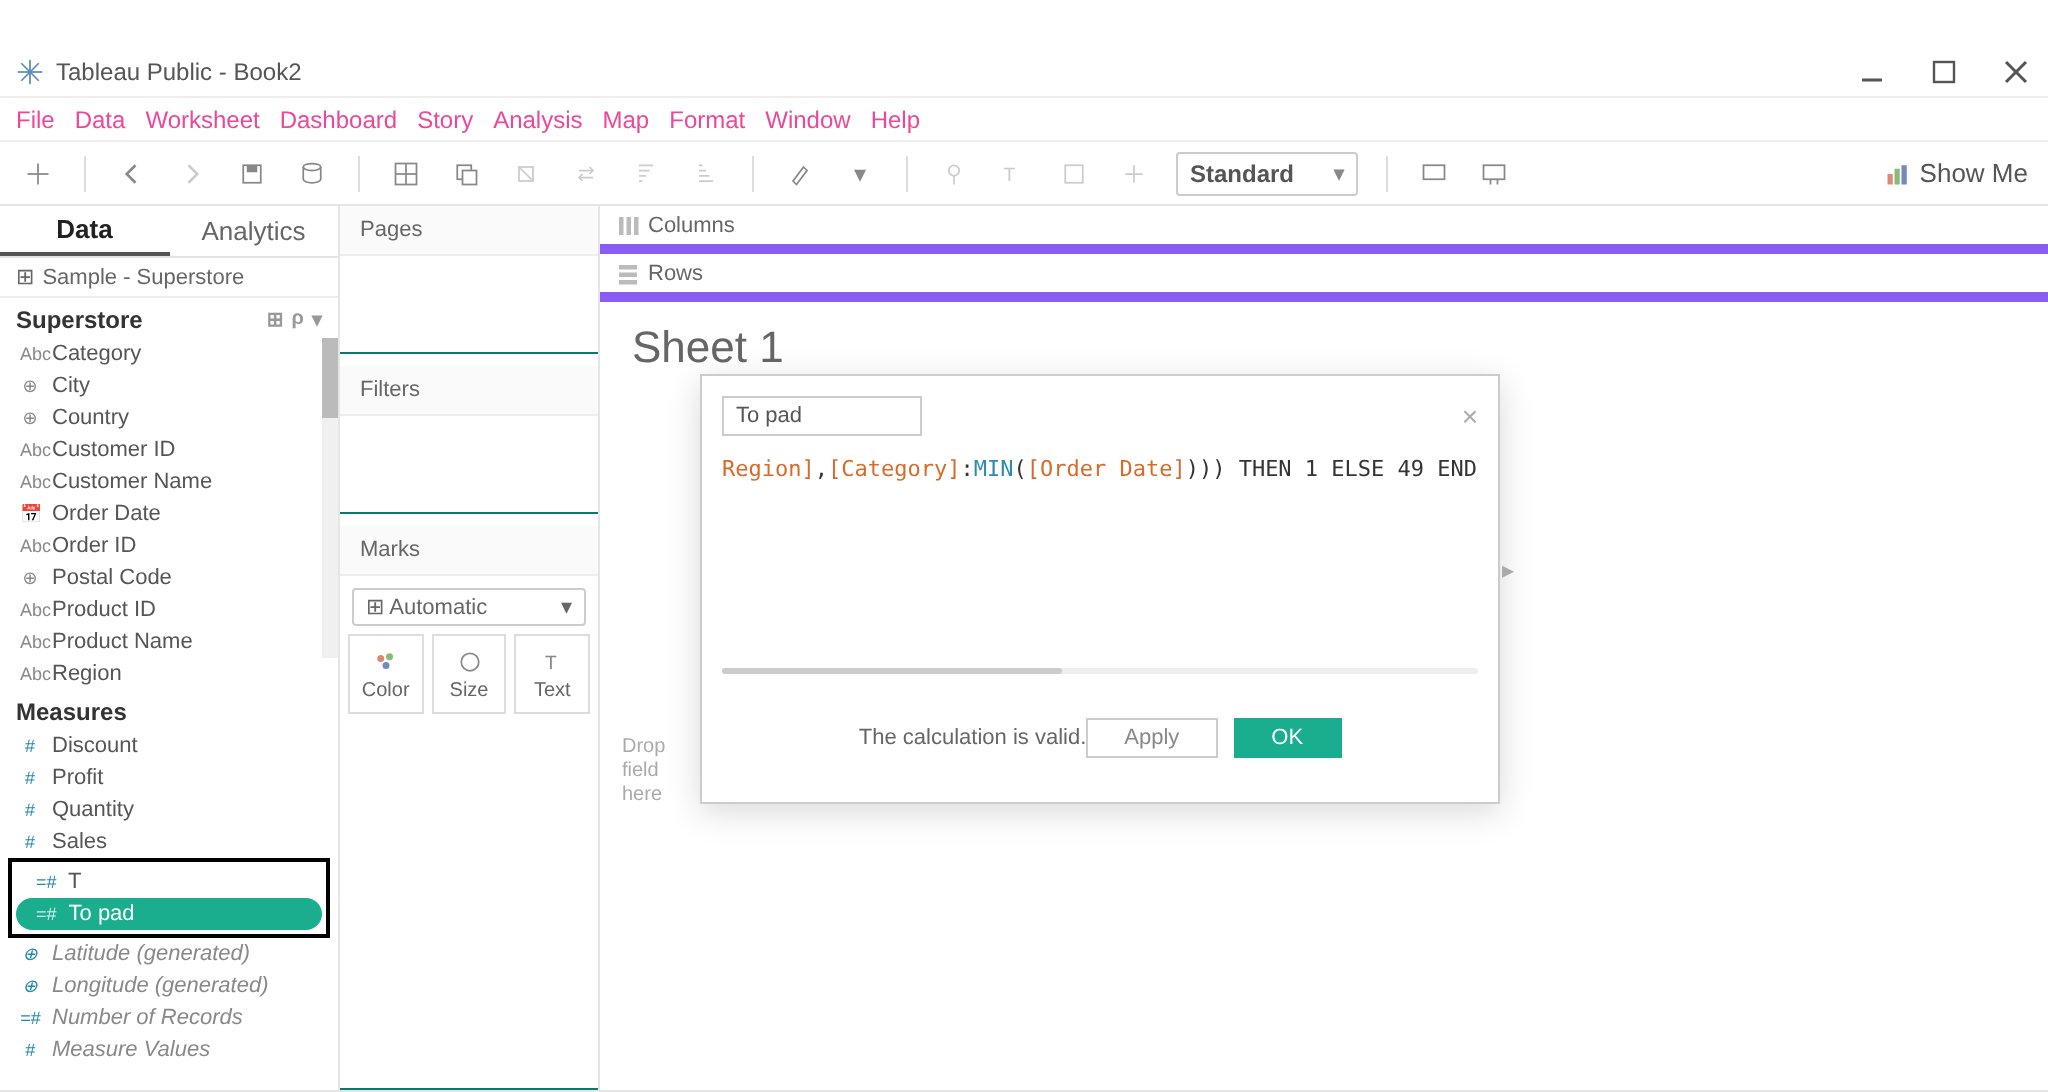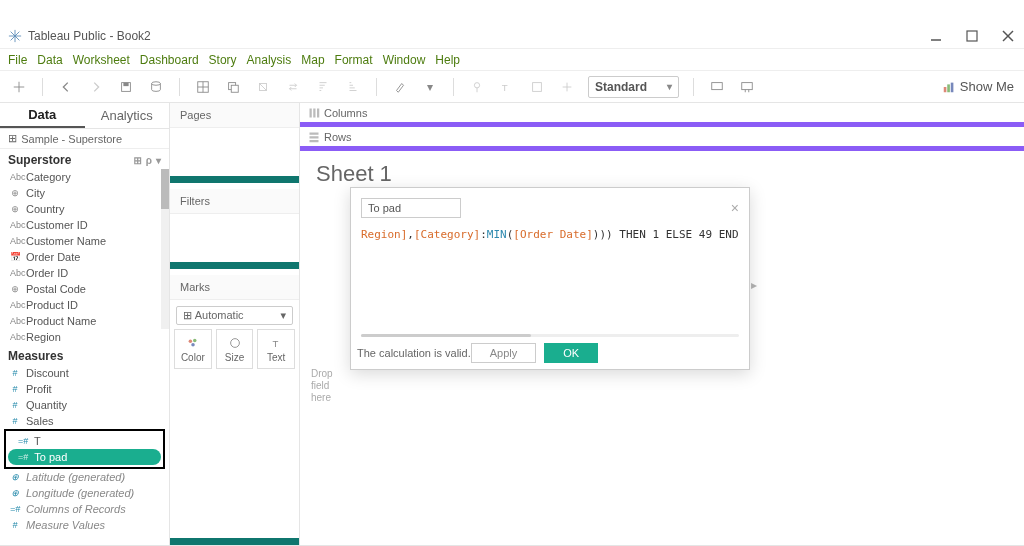--- a/index.html
+++ b/index.html
@@ -6,21 +6,21 @@
   body { font-family: "Segoe UI", Arial, sans-serif; font-size: 12px; color: #555; background: #fff; width: 1024px; height: 546px; overflow: hidden; }
   
   .titlebar { height: 26px; display: flex; align-items: center; padding: 0 8px; justify-content: space-between; border-bottom: 1px solid #eee; margin-top: 23px; }
   .titlebar-left { display: flex; align-items: center; gap: 6px; }
   .tb-icon { width: 14px; height: 14px; display: inline-block; }
   .tb-icon svg { width: 100%; height: 100%; }
   .titlebar-title { font-size: 12px; color: #555; }
   .winctrls { display: flex; gap: 20px; align-items: center; }
   .winbtn { width: 16px; height: 16px; display: flex; align-items: center; justify-content: center; color: #555; }
   
-  .menubar { height: 22px; display: flex; align-items: center; padding: 0 8px; gap: 10px; border-bottom: 1px solid #eee; color: #4d7c0f; }
+  .menubar { height: 22px; display: flex; align-items: center; padding: 0 8px; gap: 10px; border-bottom: 1px solid #eee; color: #ec4899; }
   .menubar span { font-size: 12px; }
   
   .toolbar { height: 32px; display: flex; align-items: center; padding: 0 10px; gap: 12px; border-bottom: 1px solid #e5e5e5; }
   .tb-sep { width: 1px; height: 18px; background: #ddd; margin: 0 2px; }
   .tb-btn { width: 18px; height: 18px; display: flex; align-items: center; justify-content: center; color: #888; }
   .tb-btn svg { width: 14px; height: 14px; }
   .tb-drop { border: 1px solid #ccc; height: 22px; display: flex; align-items: center; padding: 0 6px; gap: 20px; border-radius: 2px; color: #555; font-weight: bold; }
   .tb-drop::after { content: "▾"; font-size: 10px; color: #888; }
   .showme { margin-left: auto; display: flex; align-items: center; gap: 4px; font-size: 13px; color: #555; }
   
@@ -38,21 +38,21 @@
   .lp-scroll-thumb { position:absolute; right:0; top:0; width:8px; height:40px; background:#bbb; }
   .lp-item { display:flex; align-items:center; gap:6px; padding: 2px 10px; font-size: 11px; color: #555; height: 16px; }
   .lp-item.gen { font-style: italic; color: #888; }
   .lp-item-icon { width: 10px; font-size: 9px; color: #888; text-align:center; }
   .lp-item-icon.m { color: #28a; }
   .lp-highlight { border: 2px solid #000; padding: 2px; margin: 0 4px; }
   .lp-pill { display:flex; align-items:center; gap:6px; background: #1aae8f; color:#fff; border-radius: 10px; padding: 1px 10px; font-size:11px; height:16px; }
   .lp-pill-icon { color: rgba(255,255,255,0.8); font-size:9px; }
   
   .midpane { width: 130px; border-right: 1px solid #e5e5e5; display:flex; flex-direction:column; gap:6px; padding:0; }
-  .shelf { border-bottom: 7px solid #0f766e; }
+  .shelf { border-bottom: 1px solid #0f766e; }
   .shelf-head { font-size: 11px; color:#666; padding: 6px 10px; background:#fafafa; border-bottom:1px solid #eee; }
   .shelf-body { height: 48px; }
   .marks-body { padding: 4px; }
   .marks-drop { border:1px solid #ccc; border-radius:2px; padding:2px 6px; font-size:11px; display:flex; justify-content:space-between; align-items:center; color:#666; margin:2px;}
   .marks-grid { display:flex; gap:4px; margin-top:4px; }
   .mark-cell { border:1px solid #ddd; width:40px; height:40px; display:flex; flex-direction:column; align-items:center; justify-content:center; font-size:10px; color:#666; gap:2px;}
   .mark-cell svg { width:14px; height:14px; }
   
   .canvas { flex:1; display:flex; flex-direction:column; position:relative; }
   .shelf-row { height:24px; border-bottom:5px solid #8b5cf6; display:flex; align-items:center; padding:0 8px; gap:8px; font-size:11px; color:#666; }
@@ -64,21 +64,21 @@
   .calc-dialog { position:absolute; left:50px; top:36px; width:400px; background:#fff; border:1px solid #ccc; box-shadow: 0 4px 16px rgba(0,0,0,0.15); }
   .calc-head { display:flex; align-items:center; justify-content:space-between; padding:10px 10px 6px; }
   .calc-name { border:1px solid #ccc; padding:3px 6px; font-size:11px; width:100px; color:#555; }
   .calc-close { color:#aaa; font-size:14px; cursor:pointer; }
   .calc-body { padding: 4px 10px 6px; font-family: "Consolas", monospace; font-size:11px; min-height:110px; }
   .calc-body .rg { color:#d86b2a; }
   .calc-body .fn { color:#2f8aaf; }
   .calc-body .kw { color:#333; }
   .calc-grip { height:3px; background:#eee; margin:0 10px; border-radius:2px; }
   .calc-grip-fill { width:45%; height:100%; background:#ccc; border-radius:2px; }
-  .calc-footer { display:flex; align-items:center; justify-content:flex-start; padding:6px; }
+  .calc-footer { display:flex; align-items:center; justify-content:center; padding:22px; }
   .calc-status { font-size:11px; color:#666; }
   .calc-btns { display:flex; gap:8px; }
   .calc-btn { border:1px solid #ccc; padding:3px 18px; font-size:11px; color:#888; background:#fff; }
   .calc-btn.ok { background:#1aae8f; color:#fff; border-color:#1aae8f; }
   .calc-arrow { position:absolute; right:-8px; top:90px; color:#aaa; font-size:12px; }
   .drop-text { position:absolute; left:-40px; top:180px; width:36px; font-size:10px; color:#aaa; text-align:left; line-height:1.2; }
   
   .bottombar { height:24px; border-top:1px solid #e5e5e5; display:flex; align-items:center; padding:0 8px; gap:8px; font-size:11px; }
   .bb-ds { color:#777; display:flex; align-items:center; gap:4px;}
   .bb-tab { border:1px solid #ddd; background:#fff; padding:3px 10px; color:#555; }
@@ -358,21 +358,21 @@
       <div class="lp-item gen">
           <span class="lp-item-icon m">⊕</span>
           <span>Latitude (generated)</span>
         </div>
       <div class="lp-item gen">
           <span class="lp-item-icon m">⊕</span>
           <span>Longitude (generated)</span>
         </div>
       <div class="lp-item gen">
           <span class="lp-item-icon m">=#</span>
-          <span>Columns of Records</span>
+          <span>Number of Records</span>
         </div>
       <div class="lp-item gen">
           <span class="lp-item-icon m">#</span>
           <span>Measure Values</span>
         </div>
     </div>
   </div>
 
   <div class="midpane">
     <div class="shelf">

